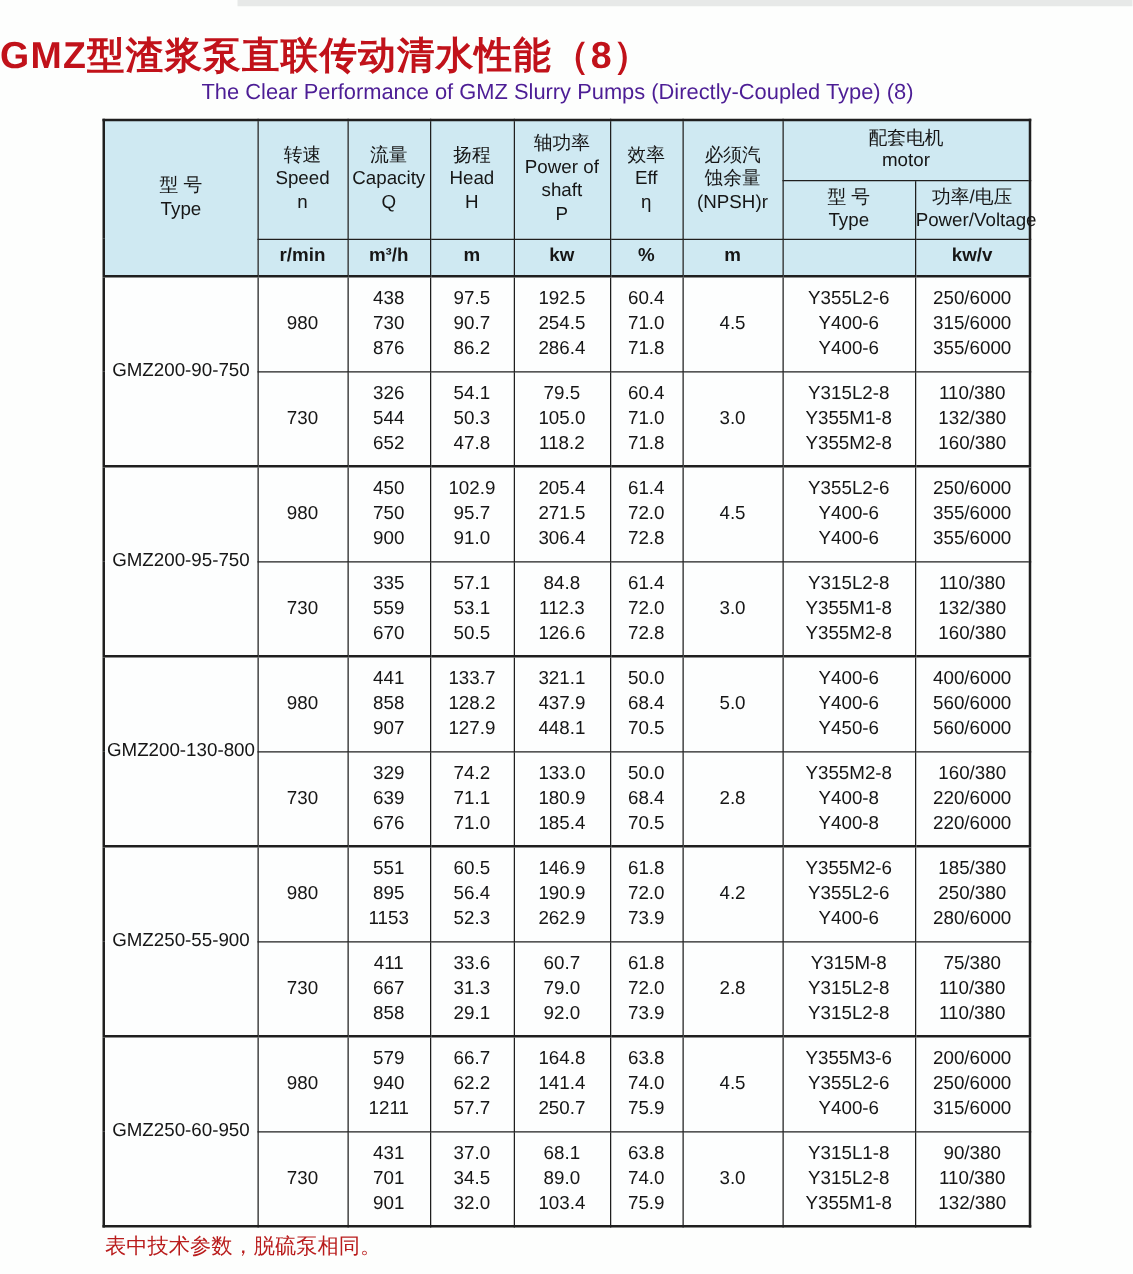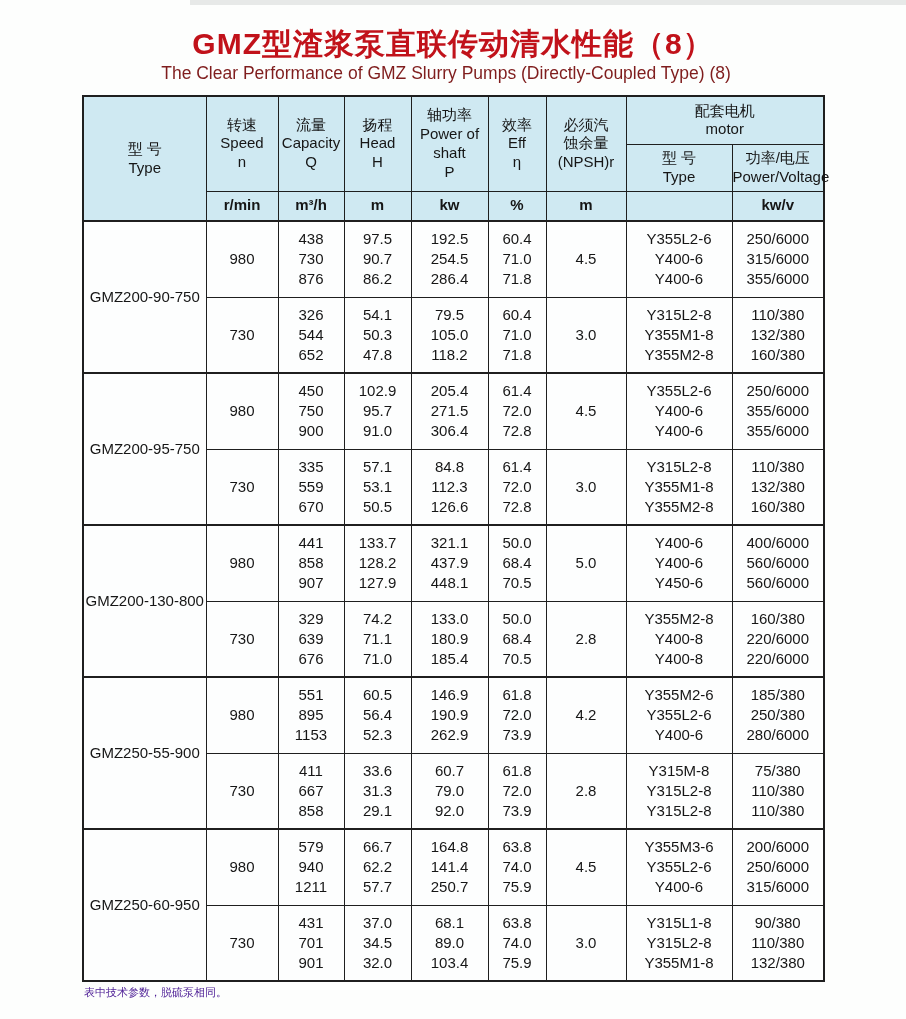--- a/index.html
+++ b/index.html
@@ -10,26 +10,26 @@
     --page_bg:#fdfefd;
   }
   html,body{margin:0;padding:0;}
   body{
     width:906px;height:1019px;background:var(--page_bg);
     font-family:"Liberation Sans","DejaVu Sans",sans-serif;color:var(--text_dark);
     position:relative;overflow:hidden;
   }
   .top-strip{position:absolute;left:190px;top:0;width:716px;height:5px;background:#e7e9e8;}
   .page-title{
-    position:absolute;left:0;top:24px;width:906px;text-align:center;
+    position:absolute;left:0;top:24px;width:906px;
     font-size:30px;font-weight:bold;color:var(--title_red);letter-spacing:1px;margin:0;
   }
   .page-subtitle{
     position:absolute;left:0;top:63px;width:892px;text-align:center;
-    font-size:17.5px;color:#7f1d1d;
+    font-size:17.5px;color:#4c1d95;
   }
   table.perf{
     position:absolute;left:82px;top:95px;width:741px;
     border-collapse:collapse;table-layout:fixed;
     border:2px solid var(--table_border);
     background:#fdfefe;
   }
   table.perf th, table.perf td{
     border:1px solid var(--table_border);
     font-weight:normal;text-align:center;vertical-align:middle;
@@ -40,21 +40,21 @@
   tr.hrowB{height:47px;}
   tr.unit-row{height:30px;}
   tr.unit-row th{background:var(--header_bg);font-weight:bold;}
   .lines{white-space:pre-line;}
   tbody tr{height:76px;}
   tbody td{line-height:20px;background:#fdfefe;}
   tbody td.multi{white-space:pre-line;}
   tbody tr.block-start td{border-top:2px solid var(--table_border);}
   td.type-cell{text-align:left;padding-left:1px;font-size:15px;letter-spacing:0;margin-left:44px;}
   .footnote{
-    position:absolute;left:84px;top:985px;font-size:11px;color:#4c1d95;
+    position:absolute;left:84px;top:985px;font-size:17px;color:#b91c1c;
   }
 </style>
 </head>
 <body>
 
 <div class="top-strip"></div>
 
 <h1 class="page-title">GMZ型渣浆泵直联传动清水性能（8）</h1>
 <div class="page-subtitle">The Clear Performance of GMZ Slurry Pumps (Directly-Coupled Type) (8)</div>
 

